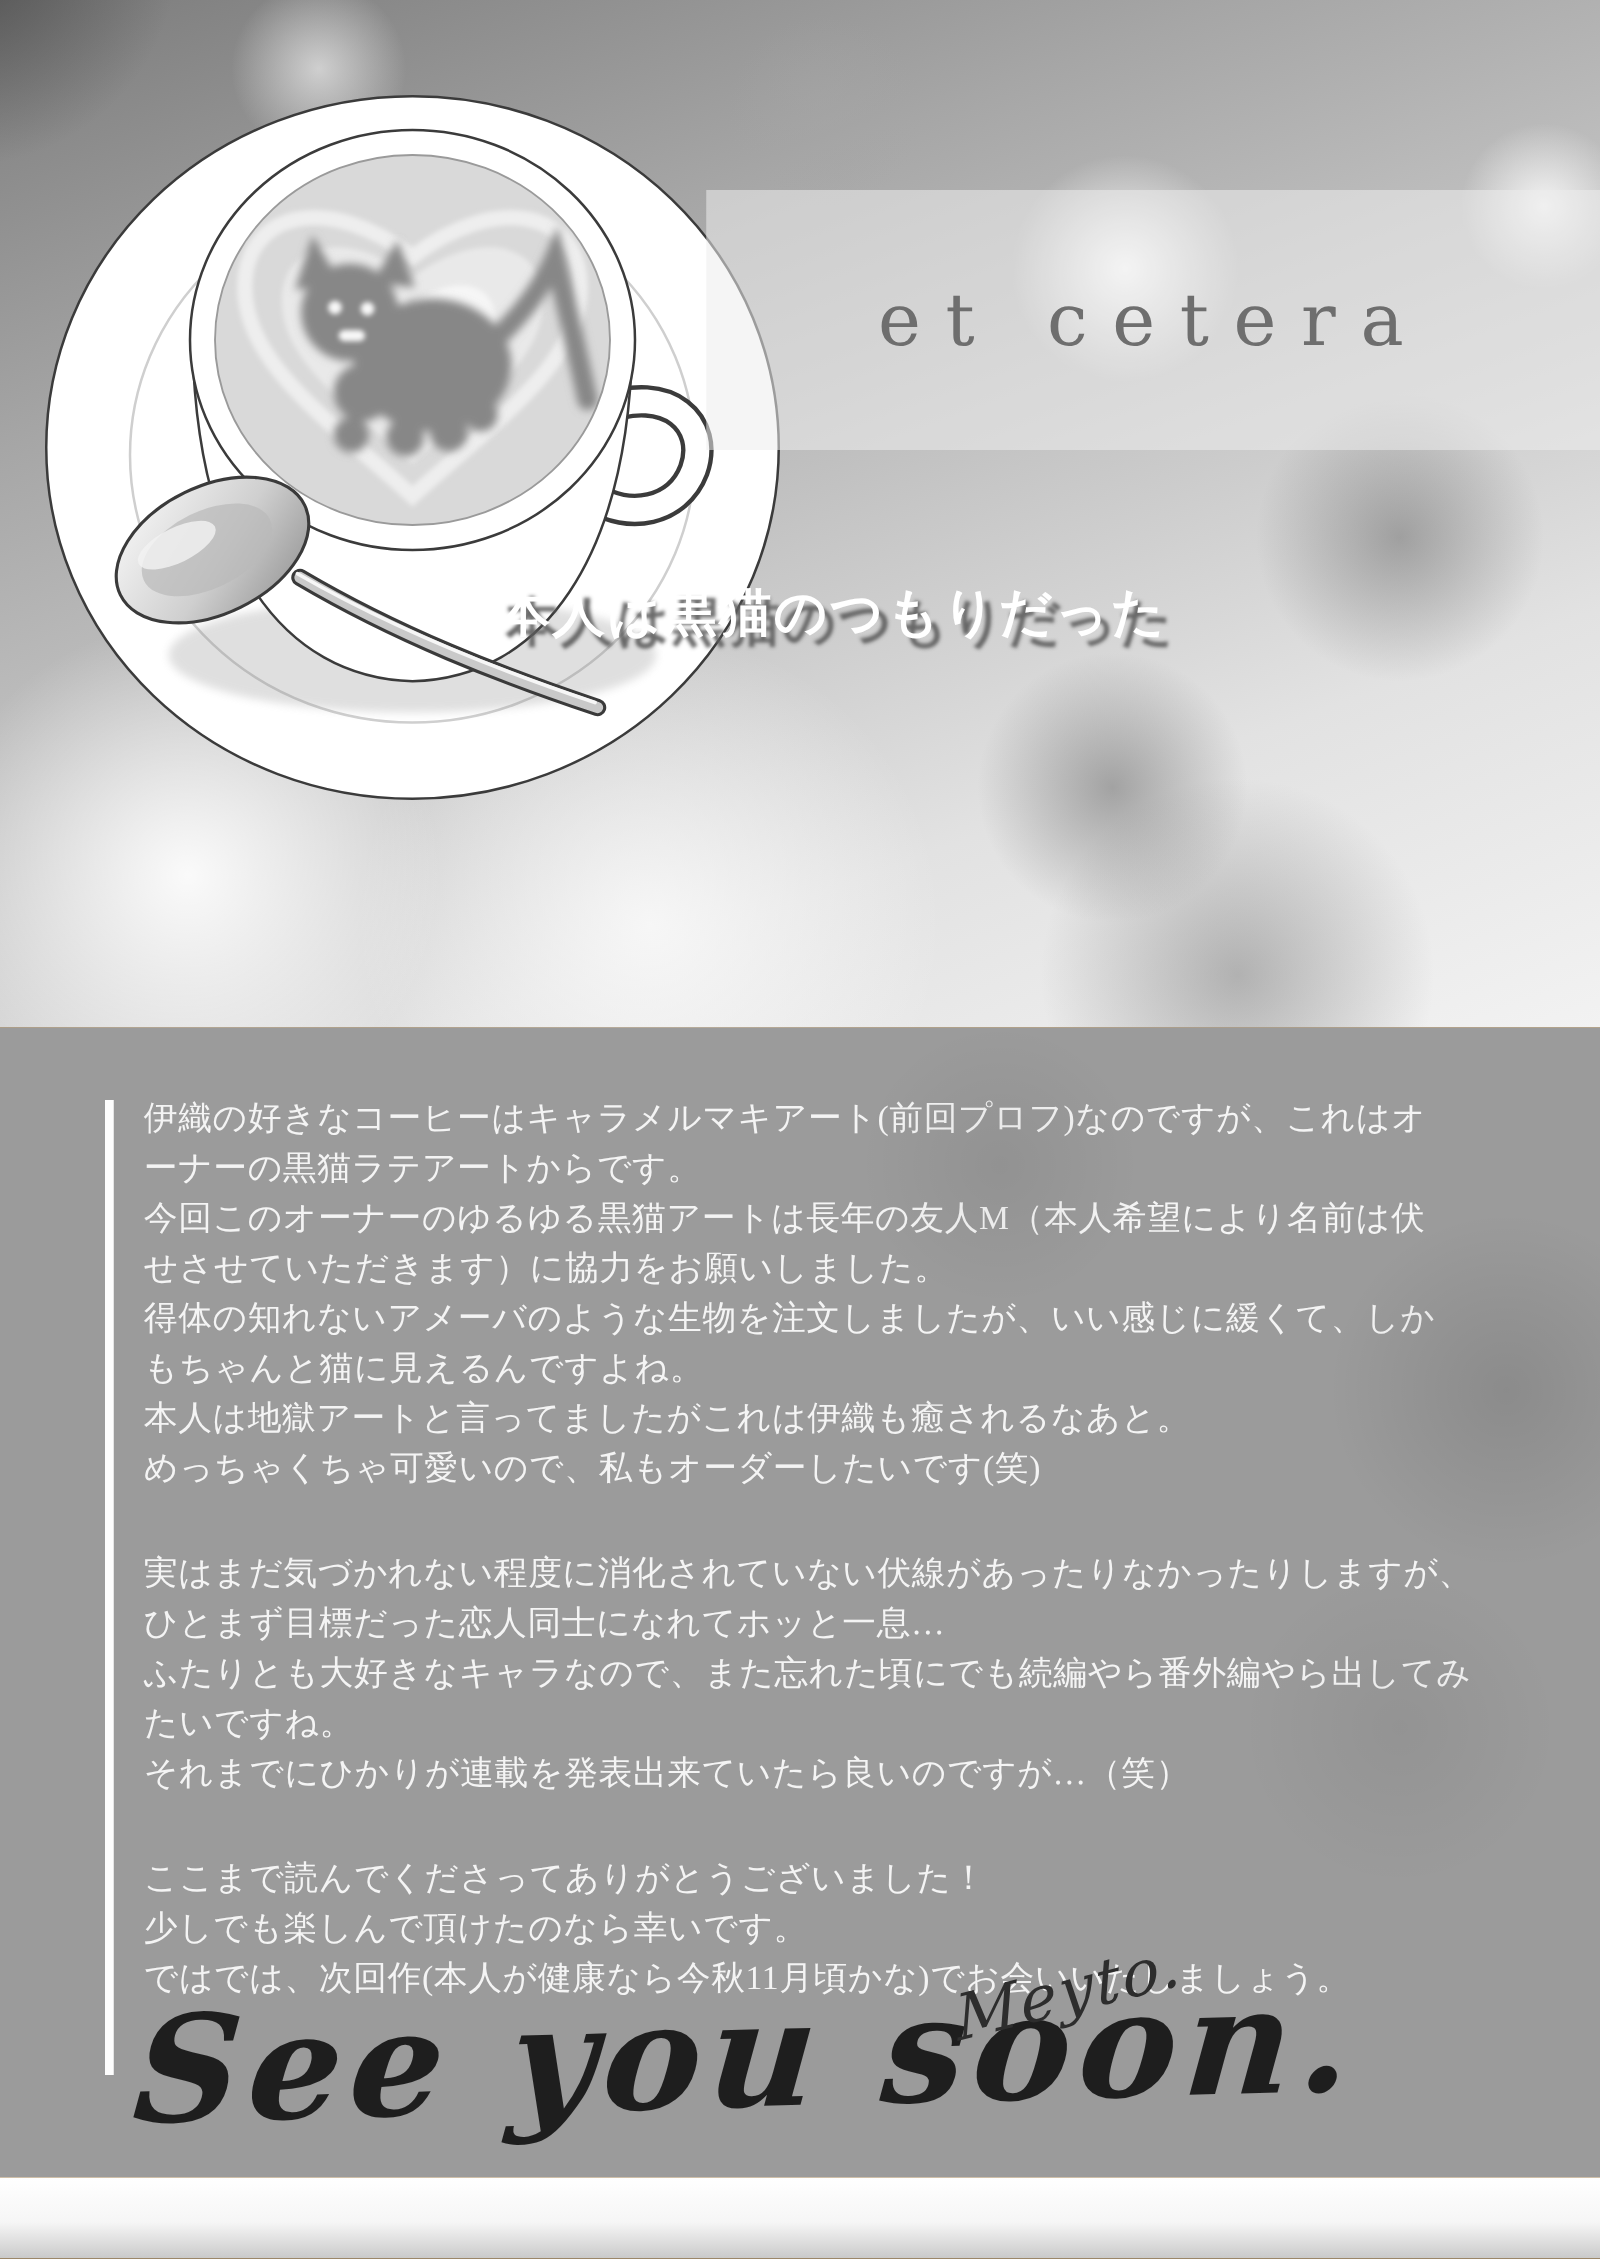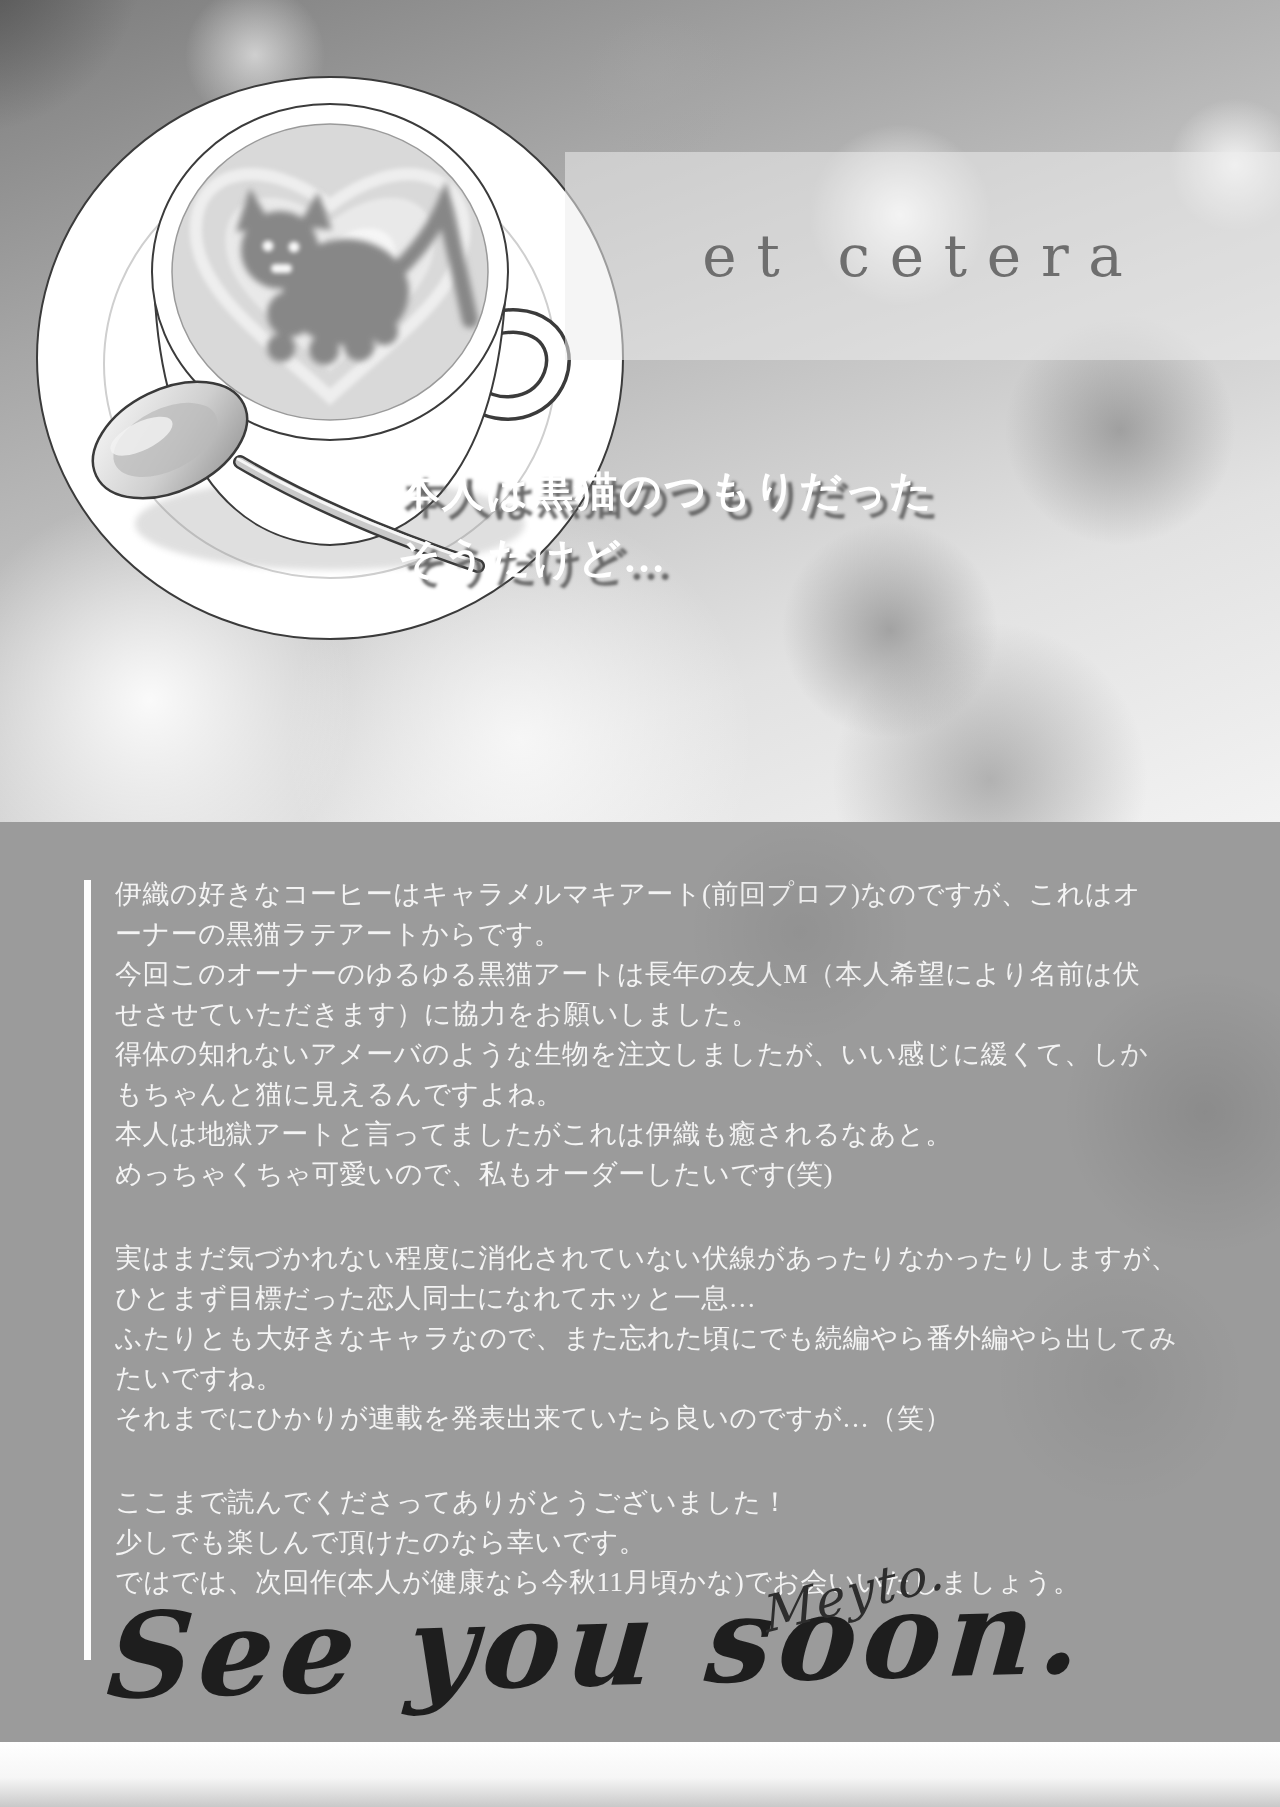--- a/index.html
+++ b/index.html
@@ -135,21 +135,20 @@
         </g>
       </g>
     </svg>
 
     <div class="etc-box">
       <span class="etc-label">et cetera</span>
     </div>
 
     <div class="headline">
       <div>本人は黒猫のつもりだった</div>
-      <div>そうだけど…</div>
     </div>
   </section>
 
   <section class="panel">
     <div class="accent-bar"></div>
 
     <div class="body-text">
       <p>
         <span class="ln">伊織の好きなコーヒーはキャラメルマキアート(前回プロフ)なのですが、これはオ</span>
         <span class="ln">ーナーの黒猫ラテアートからです。</span>

